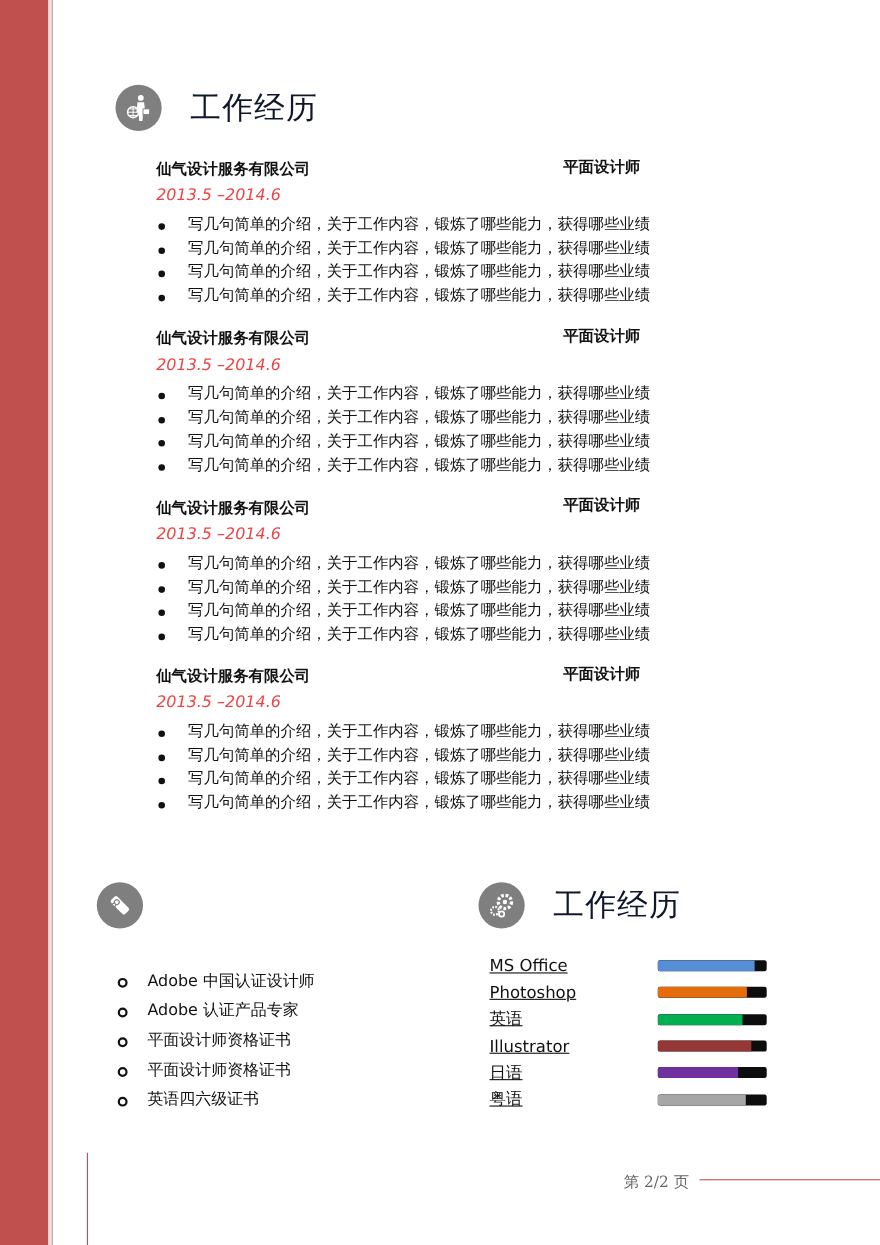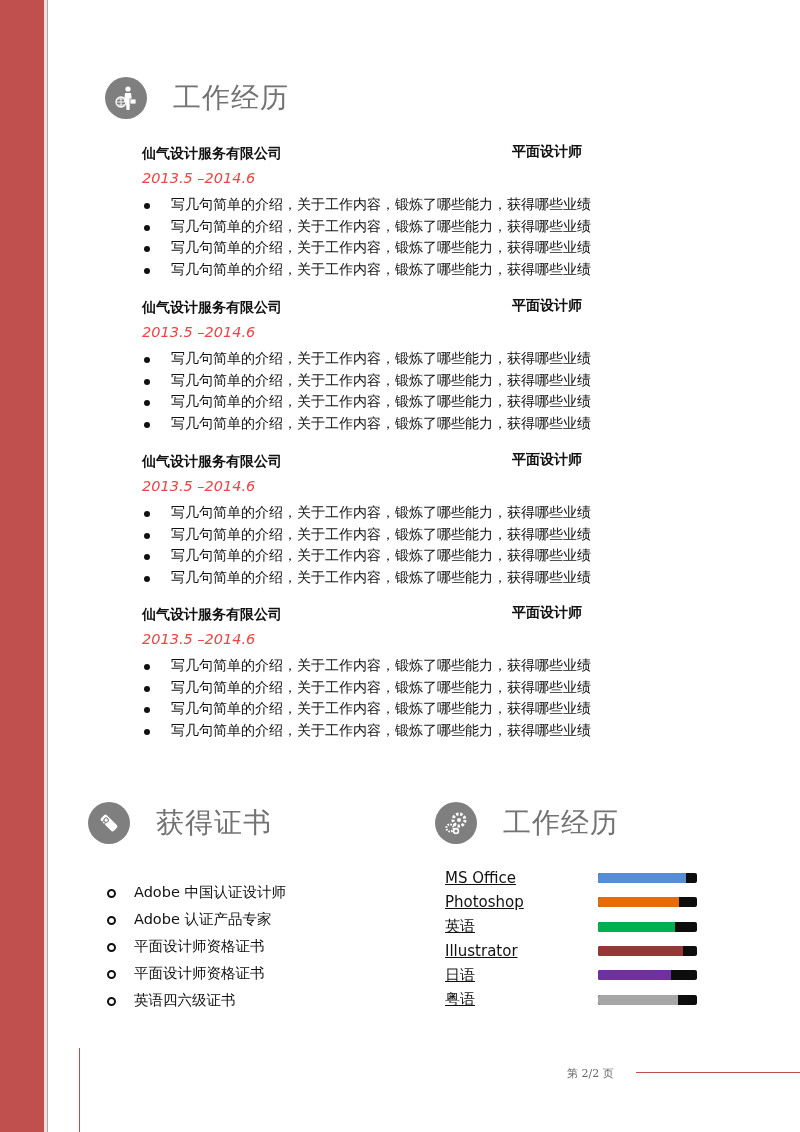--- a/index.html
+++ b/index.html
@@ -5,21 +5,21 @@
   html, body { margin:0; padding:0; }
   body { width:800px; height:1132px; position:relative; background:#fff; overflow:hidden;
          font-family:"DejaVu Sans", "Liberation Sans", sans-serif; color:#111; }
   .band { position:absolute; left:0; top:0; width:44px; height:1132px; background:#c0504d; }
   .band-pink { position:absolute; left:44px; top:0; width:3px; height:1132px; background:#f6dcdc; }
   .band-gray { position:absolute; left:47px; top:0; width:1px; height:1132px; background:#a9a9a9; }
 
   .sec-head { position:absolute; display:flex; align-items:center; }
   .sec-icon { width:42px; height:42px; border-radius:50%; background:#7f7f7f; display:flex;
               align-items:center; justify-content:center; }
-  .sec-title { font-size:28px; color:#737373; margin-left:26px; letter-spacing:1px; }
+  .sec-title { font-size:28px; color:#0f172a; margin-left:26px; letter-spacing:1px; }
 
   .job { position:absolute; left:142px; width:480px; }
   .job-row { display:flex; justify-content:space-between; height:22px; }
   .company { font-weight:bold; font-size:14px; }
   .position { font-weight:bold; font-size:14px; margin-right:40px; position:relative; top:-2px; }
   .period { font-style:italic; font-size:14.5px; margin-top:3px; height:24px; color:#ef4444; }
   .bullets { list-style:none; margin:0; padding:0; }
   .bullets li { font-size:14px; height:21.5px; line-height:21.5px; position:relative; padding-left:29px; white-space:nowrap; }
   .bullets li::before { content:""; position:absolute; left:2px; top:9px; width:6px; height:6px; border-radius:50%; background:#111; }
 
@@ -27,21 +27,21 @@
   .certs li { font-size:14.5px; height:27px; line-height:27px; position:relative; padding-left:27px; white-space:nowrap; }
   .certs li::before { content:""; position:absolute; left:0; top:10px; width:5px; height:5px; border:2px solid #111; border-radius:50%; }
 
   .skills { position:absolute; left:445px; top:866px; width:260px; }
   .skill { display:flex; align-items:center; height:24.3px; }
   .skill-name { width:153px; font-size:15px; white-space:nowrap;text-decoration:underline; }
   .bar { width:99px; height:10px; background:#0d0d0d; border-radius:2px; position:relative; overflow:hidden; }
   .bar-fill { position:absolute; left:0; top:0; bottom:0; border-radius:2px 0 0 2px; }
 
   .footer-vline { position:absolute; left:79px; top:1048px; width:1px; height:84px; background:#c0504d; }
-  .footer-text { position:absolute; left:567px; top:1066px; font-size:11px; color:#666; font-family:"DejaVu Serif", serif; }
+  .footer-text { position:absolute; left:567px; top:1066px; font-size:14px; color:#666; font-family:"DejaVu Serif", serif; }
   .footer-hline { position:absolute; left:636px; top:1072px; width:164px; height:1px; background:#c0504d; }
 </style>
 </head>
 <body>
 
 <div class="band"></div>
 <div class="band-pink"></div>
 <div class="band-gray"></div>
 
 <div class="sec-head" style="left:105px; top:77px;">
@@ -116,21 +116,20 @@
 <div class="sec-head" style="left:88px; top:802px;">
   <div class="sec-icon">
     <svg width="26" height="26" viewBox="0 0 26 26">
       <g transform="rotate(45 13 13)">
         <rect x="4" y="9" width="18" height="8" rx="2" fill="#fff"></rect>
         <circle cx="9" cy="13" r="2.2" fill="none" stroke="#7f7f7f" stroke-width="1"></circle>
         <path d="M8 15 l-2 5 M10 15 l2 5" stroke="#7f7f7f" stroke-width="1"></path>
       </g>
     </svg>
   </div>
-  <div class="sec-title">获得证书</div>
 </div>
 
 <ul class="certs">
   <li>Adobe 中国认证设计师</li>
   <li>Adobe 认证产品专家</li>
   <li>平面设计师资格证书</li>
   <li>平面设计师资格证书</li>
   <li>英语四六级证书</li>
 </ul>
 

